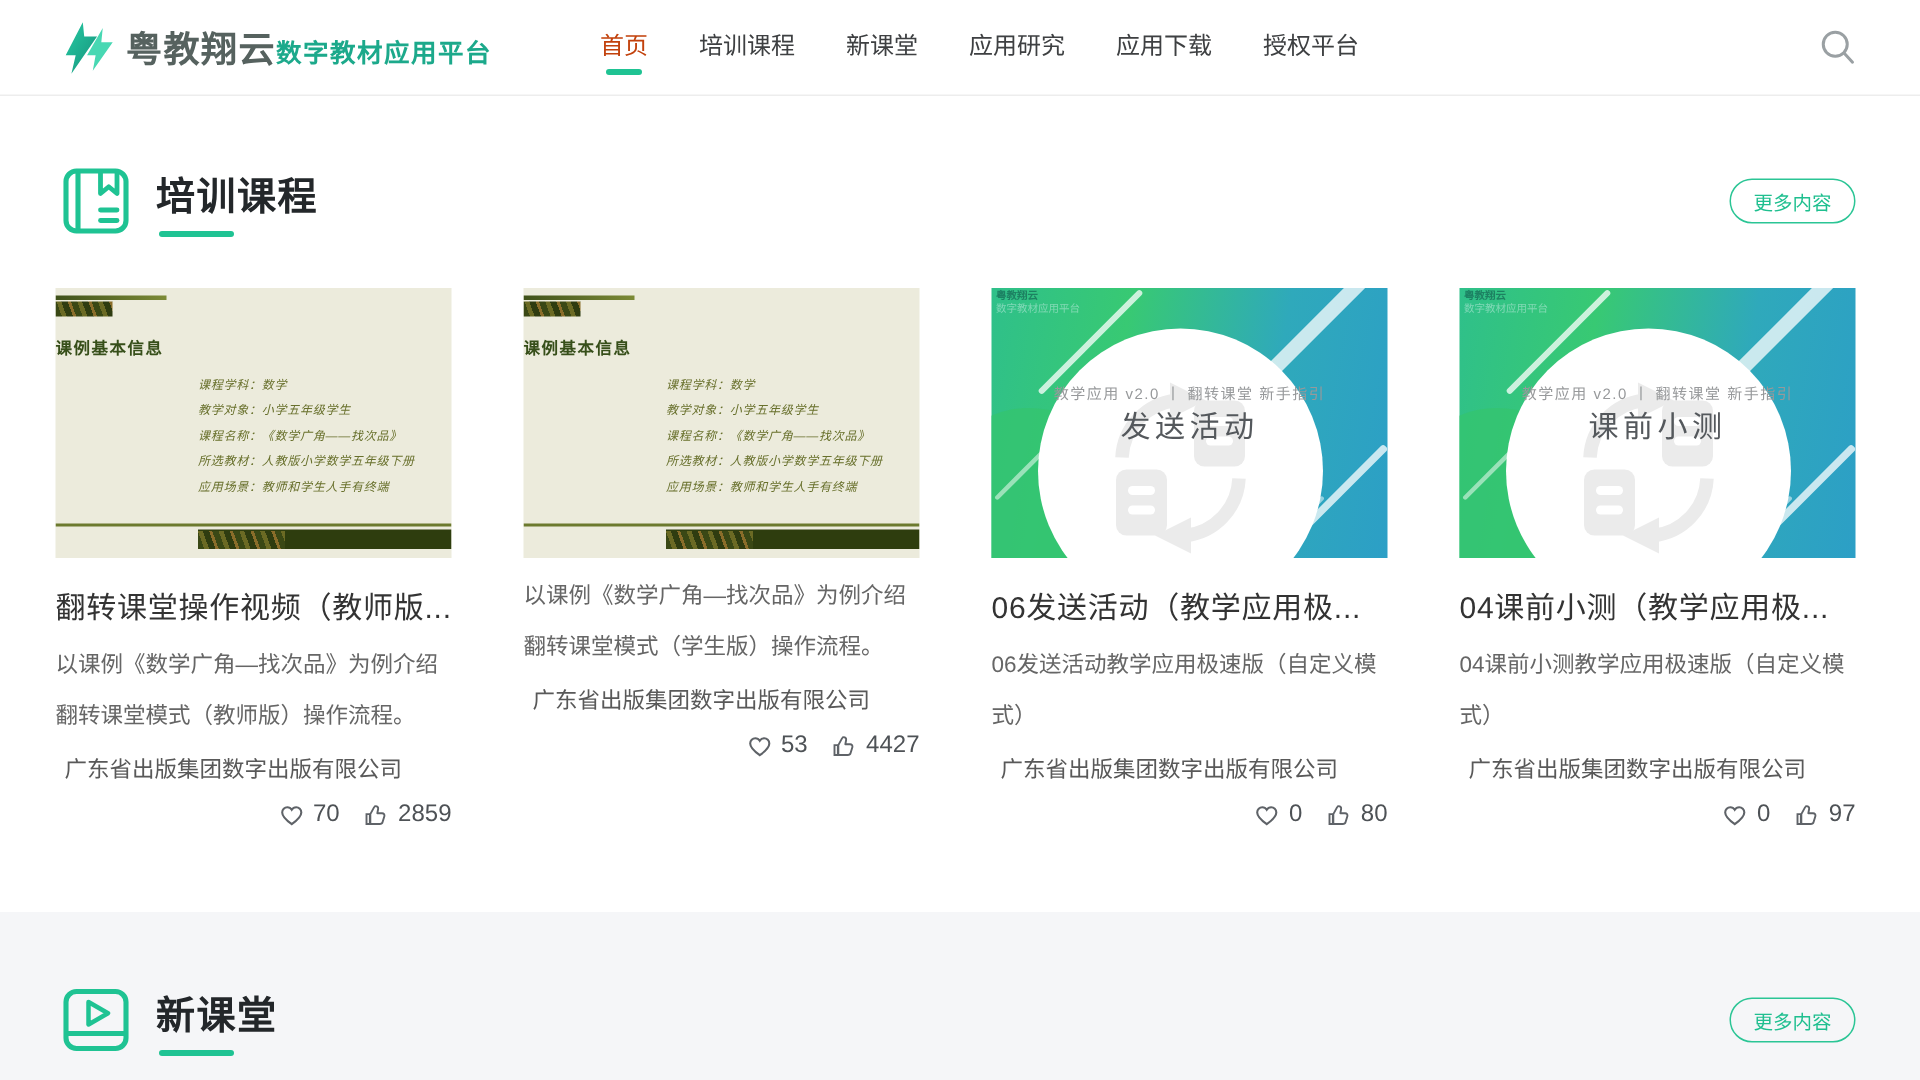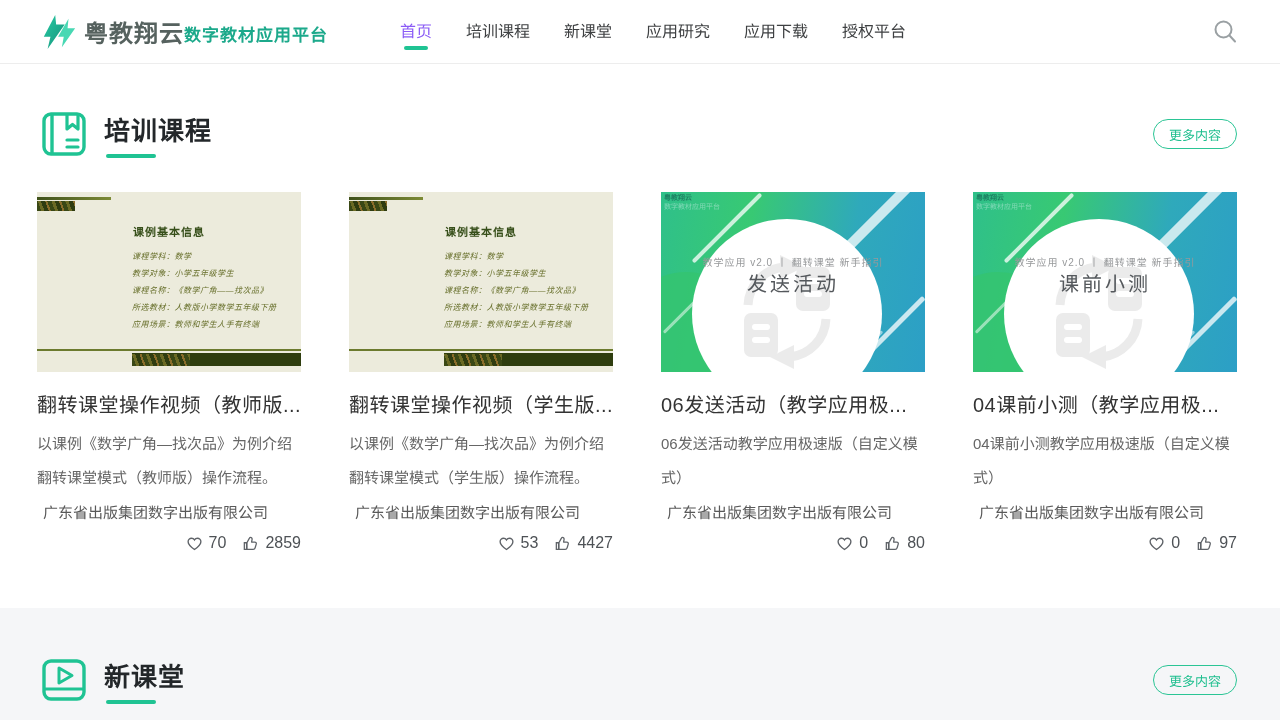--- a/index.html
+++ b/index.html
@@ -8,21 +8,21 @@
 
   
   .top-header { height:64px; display:flex; align-items:center; padding:0 40px;
     background:#fff; border-bottom:1px solid #ededed; }
   .logo { display:flex; align-items:flex-end; cursor:pointer; }
   .logo svg { width:38px; height:38px; margin-right:6px; }
   .logo .brand { font-size:24px; font-weight:bold; color:#56625f; letter-spacing:1px; line-height:34px; }
   .logo .product { font-size:17px; font-weight:bold; color:#1ca98b; letter-spacing:1px; line-height:31px; }
   .main-nav { display:flex; margin-left:72px; gap:34px; }
   .nav-item { position:relative; font-size:16px; color:#3e4042; text-decoration:none; cursor:pointer; line-height:64px; }
-  .nav-item.active { color:#8b5cf6; }
+  .nav-item.active { color:#c2410c; }
   .nav-item.active::after { content:""; position:absolute; left:50%; transform:translateX(-50%);
     bottom:14px; width:24px; height:4px; border-radius:2px; background:#1fc393; }
   .search-btn { margin-left:auto; width:30px; height:30px; cursor:pointer; display:flex; align-items:center; justify-content:center; }
 
   
   .sec-head { display:flex; align-items:center; }
   .training .sec-head { margin:46px 43px 0 40px; }
   .sec-icon { width:48px; height:48px; margin-right:16px; }
   .sec-titlebox h2 { font-size:26px; color:#23272a; letter-spacing:1px; }
   .sec-underline { width:50px; height:4px; border-radius:2px; background:#1fc393; margin-top:7px; margin-left:2px; }
@@ -36,21 +36,21 @@
 
   
   .slide-thumb { background:#ecebdc; }
   .slide-topbar { position:absolute; top:5px; left:0; width:74px; height:3px;
     background:linear-gradient(to right,#3f511a,#7c8a36); }
   .slide-camo { background:repeating-linear-gradient(70deg,#3a4815 0 4px,#6b6a24 4px 7px,#2f3c10 7px 11px,#8a6d2a 11px 13px); }
   .slide-camo.tl { position:absolute; top:9px; left:0; width:38px; height:10px; }
   .slide-bottomline { position:absolute; top:157px; left:0; width:100%; height:2px; background:#6c7a2e; }
   .slide-bottombar { position:absolute; top:161px; left:95px; right:0; height:13px; background:#2e3d0e; }
   .slide-camo.br { position:absolute; top:162px; left:95px; width:58px; height:12px; }
-  .slide-heading { position:absolute; top:31px; left:0; width:100%; text-align:center;
+  .slide-heading { position:absolute; top:31px; left:0; width:100%; text-align:left;
     font-size:11px; font-weight:bold; color:#374f1a; letter-spacing:1px; }
   .slide-lines { position:absolute; top:56px; left:95px; font-size:8px; color:#68702c;font-style:italic; }
   .slide-lines div { height:17px; line-height:17px; letter-spacing:.5px; }
 
   
   .promo-thumb { background:linear-gradient(100deg,#2fc08a 0%,#38c973 32%,#2fa9bb 68%,#2c9fc6 100%); }
   .promo-ball { position:absolute; width:130px; height:130px; border-radius:50%;
     background:#35c46f; left:-40px; bottom:-30px; opacity:.8; }
   .stripe { position:absolute; background:#fff; border-radius:2px; transform:rotate(-45deg); opacity:.75; }
   .stripe.s1 { width:96px; height:4px; left:18px; top:34px; }
@@ -181,21 +181,20 @@
           <div>课程学科：数学</div>
           <div>教学对象：小学五年级学生</div>
           <div>课程名称：《数学广角——找次品》</div>
           <div>所选教材：人教版小学数学五年级下册</div>
           <div>应用场景：教师和学生人手有终端</div>
         </div>
         <div class="slide-bottomline"></div>
         <div class="slide-bottombar"></div>
         <div class="slide-camo br"></div>
       </div>
-      <h3 class="card-title">翻转课堂操作视频（学生版...</h3>
       <p class="card-desc">以课例《数学广角—找次品》为例介绍翻转课堂模式（学生版）操作流程。</p>
       <p class="card-pub">广东省出版集团数字出版有限公司</p>
       <div class="card-stats">
         <span class="stat">
           <svg width="17" height="17" viewBox="0 0 16 16">
             <path d="M8 13.6C4.6 11.2 2 8.9 2 6.3 2 4.4 3.5 3 5.2 3 6.3 3 7.4 3.6 8 4.6 8.6 3.6 9.7 3 10.8 3c1.7 0 3.2 1.4 3.2 3.3 0 2.6-2.6 4.9-6 7.3z" fill="none" stroke="#5f6368" stroke-width="1.3"></path>
           </svg>
             <span>53</span>
         </span>
         <span class="stat">

